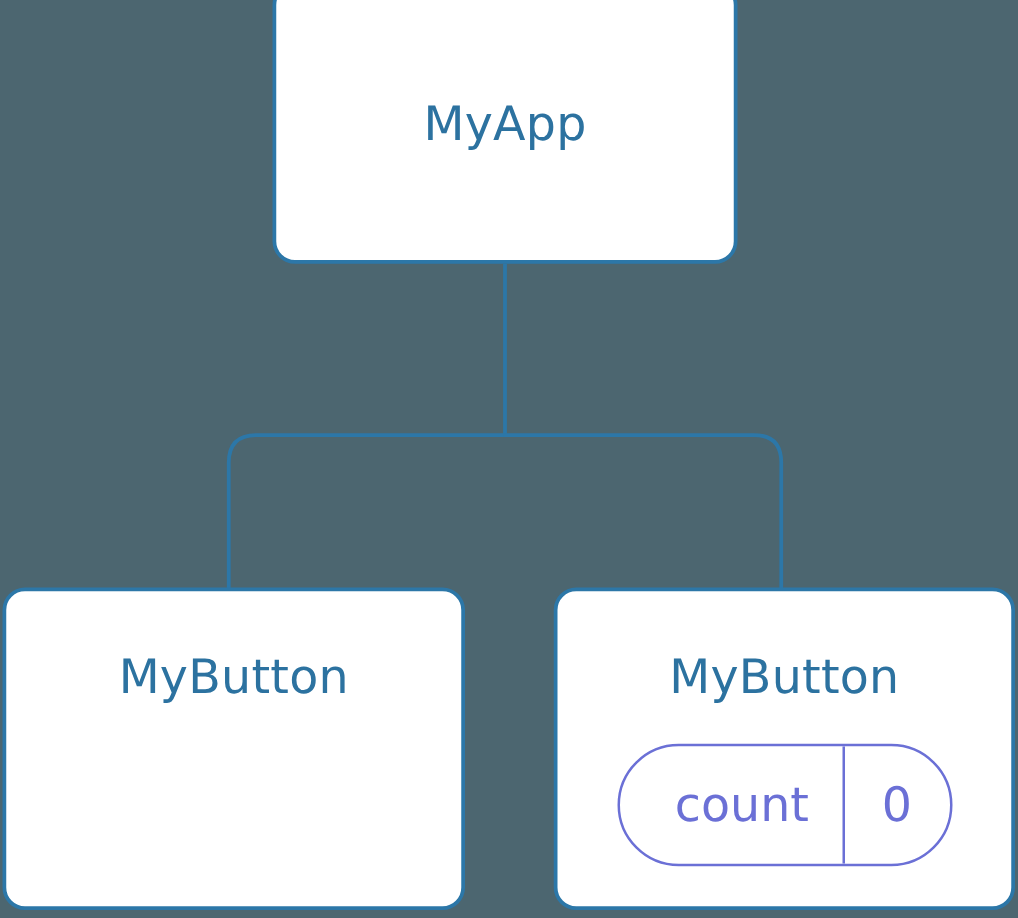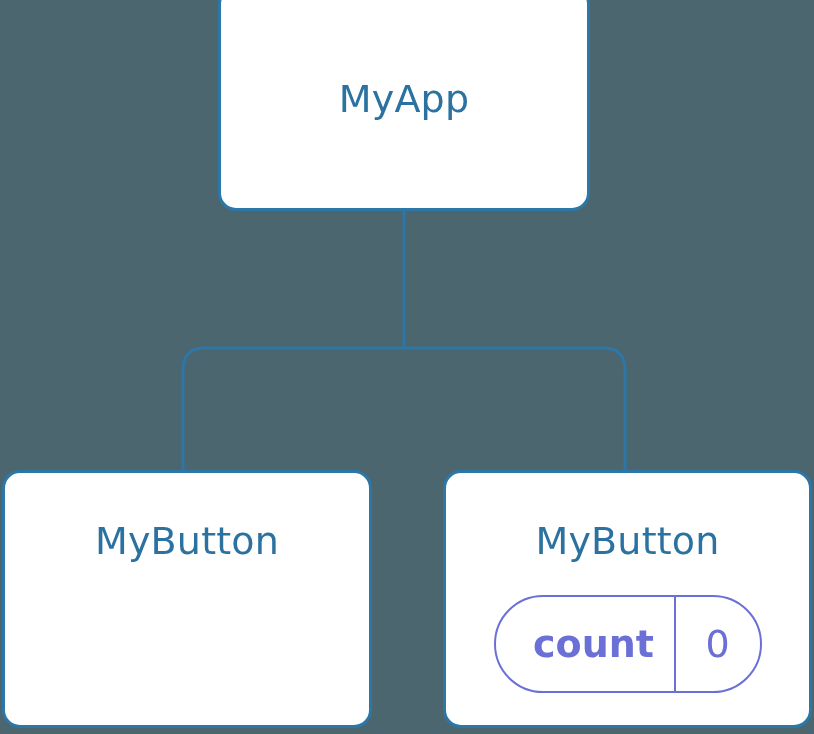--- a/index.html
+++ b/index.html
@@ -87,21 +87,21 @@
   .pill .cell {
     display: flex;
     align-items: center;
     justify-content: center;
     box-sizing: border-box;
   }
   .pill.plain .cell-key {
     flex: 0 0 178px;
     color: #6b70d6;
     font-size: 38px;
-    font-weight: 700;
+    font-weight: 400;
     padding-left: 18px;
   }
   .pill.plain .cell-val {
     flex: 1 1 auto;
     color: #6b70d6;
     font-size: 38px;
     font-weight: 400;
     border-left: 2px solid #6b70d6;
   }
 </style>

